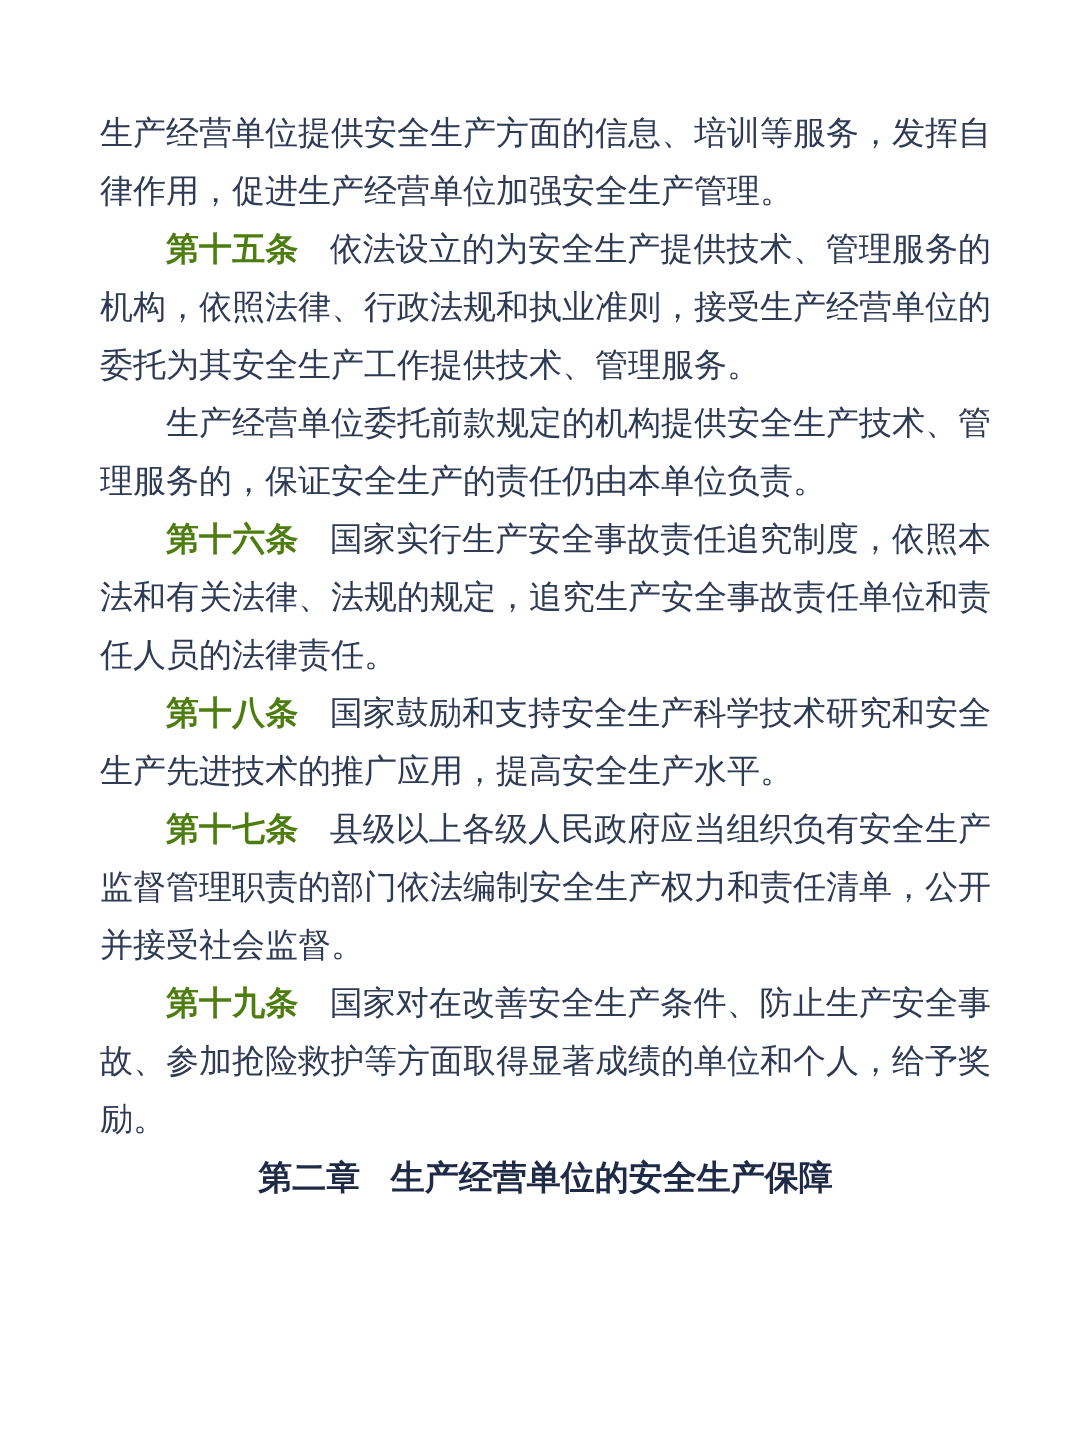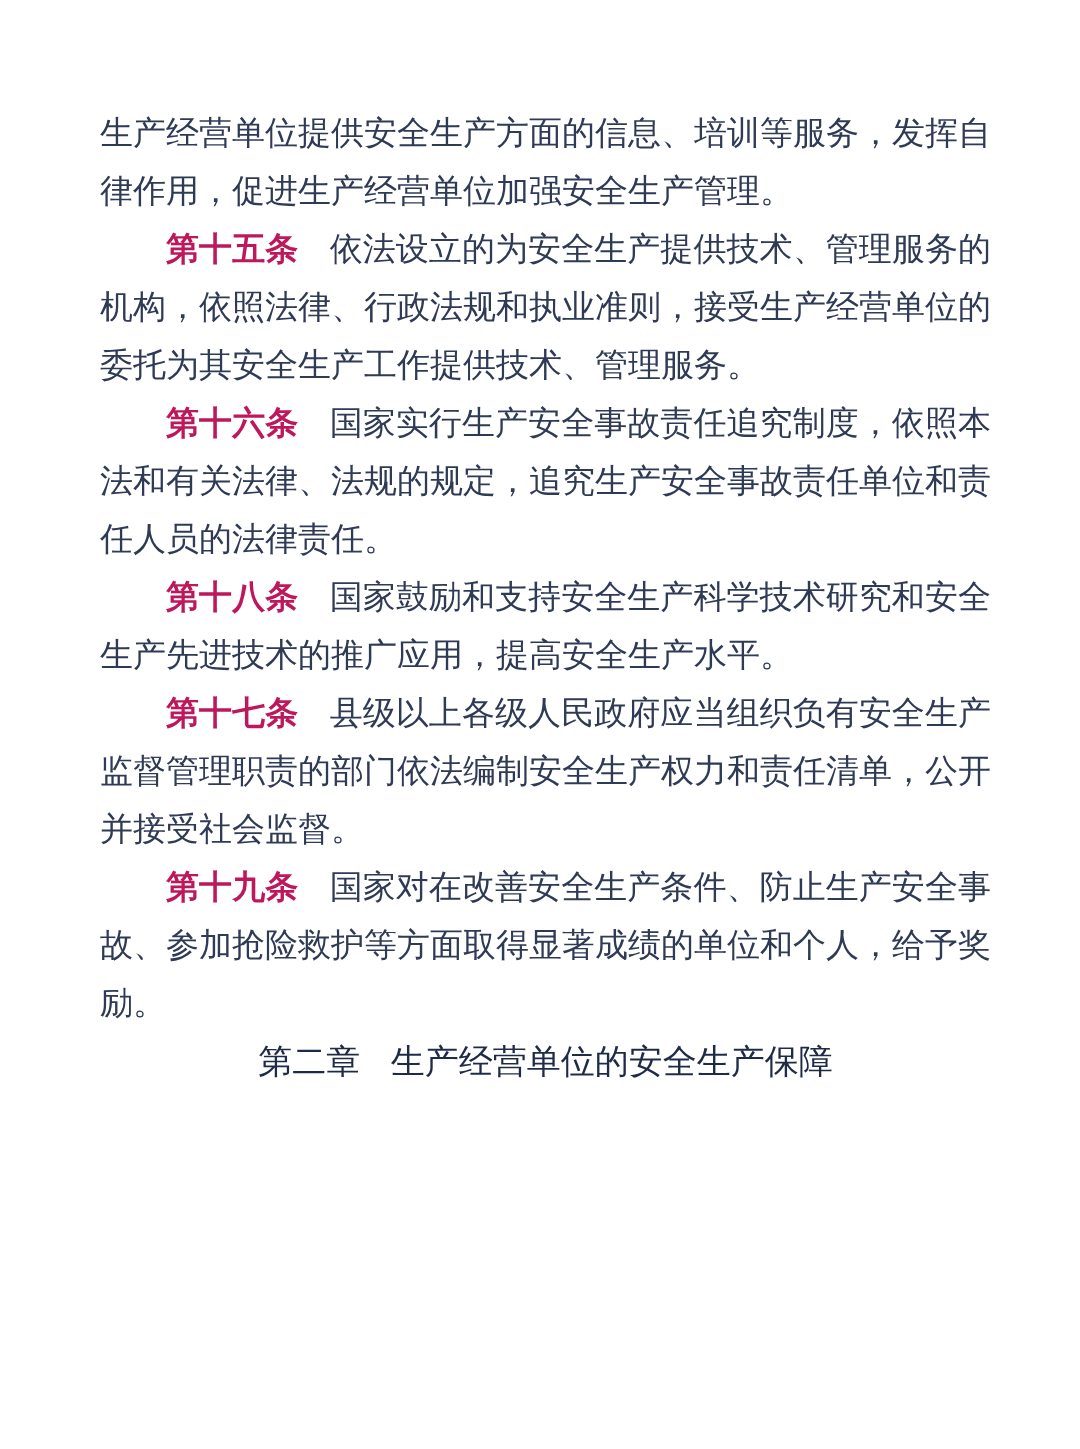--- a/index.html
+++ b/index.html
@@ -28,51 +28,52 @@
   p.para {
     margin: 0;
     padding: 0;
   }
   p.para.indent {
     text-indent: 2em;
   }
   .article-label {
     font-family: "Liberation Sans", "DejaVu Sans", sans-serif;
     font-weight: bold;
-    color: #be185d;
+    color: #4d7c0f;
     margin-right: 0.95em;
   }
   .article-label:empty {
     margin-right: 0;
   }
   h2.chapter {
     margin: 0;
     padding: 0;
     text-align: center;
     text-indent: 0;
     font-family: "Liberation Sans", "DejaVu Sans", sans-serif;
-    font-weight: normal;
+    font-weight: bold;
     font-size: 34px;
     line-height: 58px;
     color: #1f2a47;
   }
   .chapter-num {
     margin-right: 0.9em;
   }
 </style>
 </head>
 <body>
 
 <div class="page">
   <main class="doc">
 
     <p class="para"><span class="article-label"></span><span>生产经营单位提供安全生产方面的信息、培训等服务，发挥自律作用，促进生产经营单位加强安全生产管理。</span></p>
 
     <p class="para indent"><span class="article-label">第十五条</span><span>依法设立的为安全生产提供技术、管理服务的机构，依照法律、行政法规和执业准则，接受生产经营单位的委托为其安全生产工作提供技术、管理服务。</span></p>
 
+    <p class="para indent"><span class="article-label"></span><span>生产经营单位委托前款规定的机构提供安全生产技术、管理服务的，保证安全生产的责任仍由本单位负责。</span></p>
 
     <p class="para indent"><span class="article-label">第十六条</span><span>国家实行生产安全事故责任追究制度，依照本法和有关法律、法规的规定，追究生产安全事故责任单位和责任人员的法律责任。</span></p>
 
     <p class="para indent"><span class="article-label">第十八条</span><span>国家鼓励和支持安全生产科学技术研究和安全生产先进技术的推广应用，提高安全生产水平。</span></p>
 
     <p class="para indent"><span class="article-label">第十七条</span><span>县级以上各级人民政府应当组织负有安全生产监督管理职责的部门依法编制安全生产权力和责任清单，公开并接受社会监督。</span></p>
 
     <p class="para indent"><span class="article-label">第十九条</span><span>国家对在改善安全生产条件、防止生产安全事故、参加抢险救护等方面取得显著成绩的单位和个人，给予奖励。</span></p>
 
     <h2 class="chapter"><span class="chapter-num">第二章</span><span>生产经营单位的安全生产保障</span></h2>

